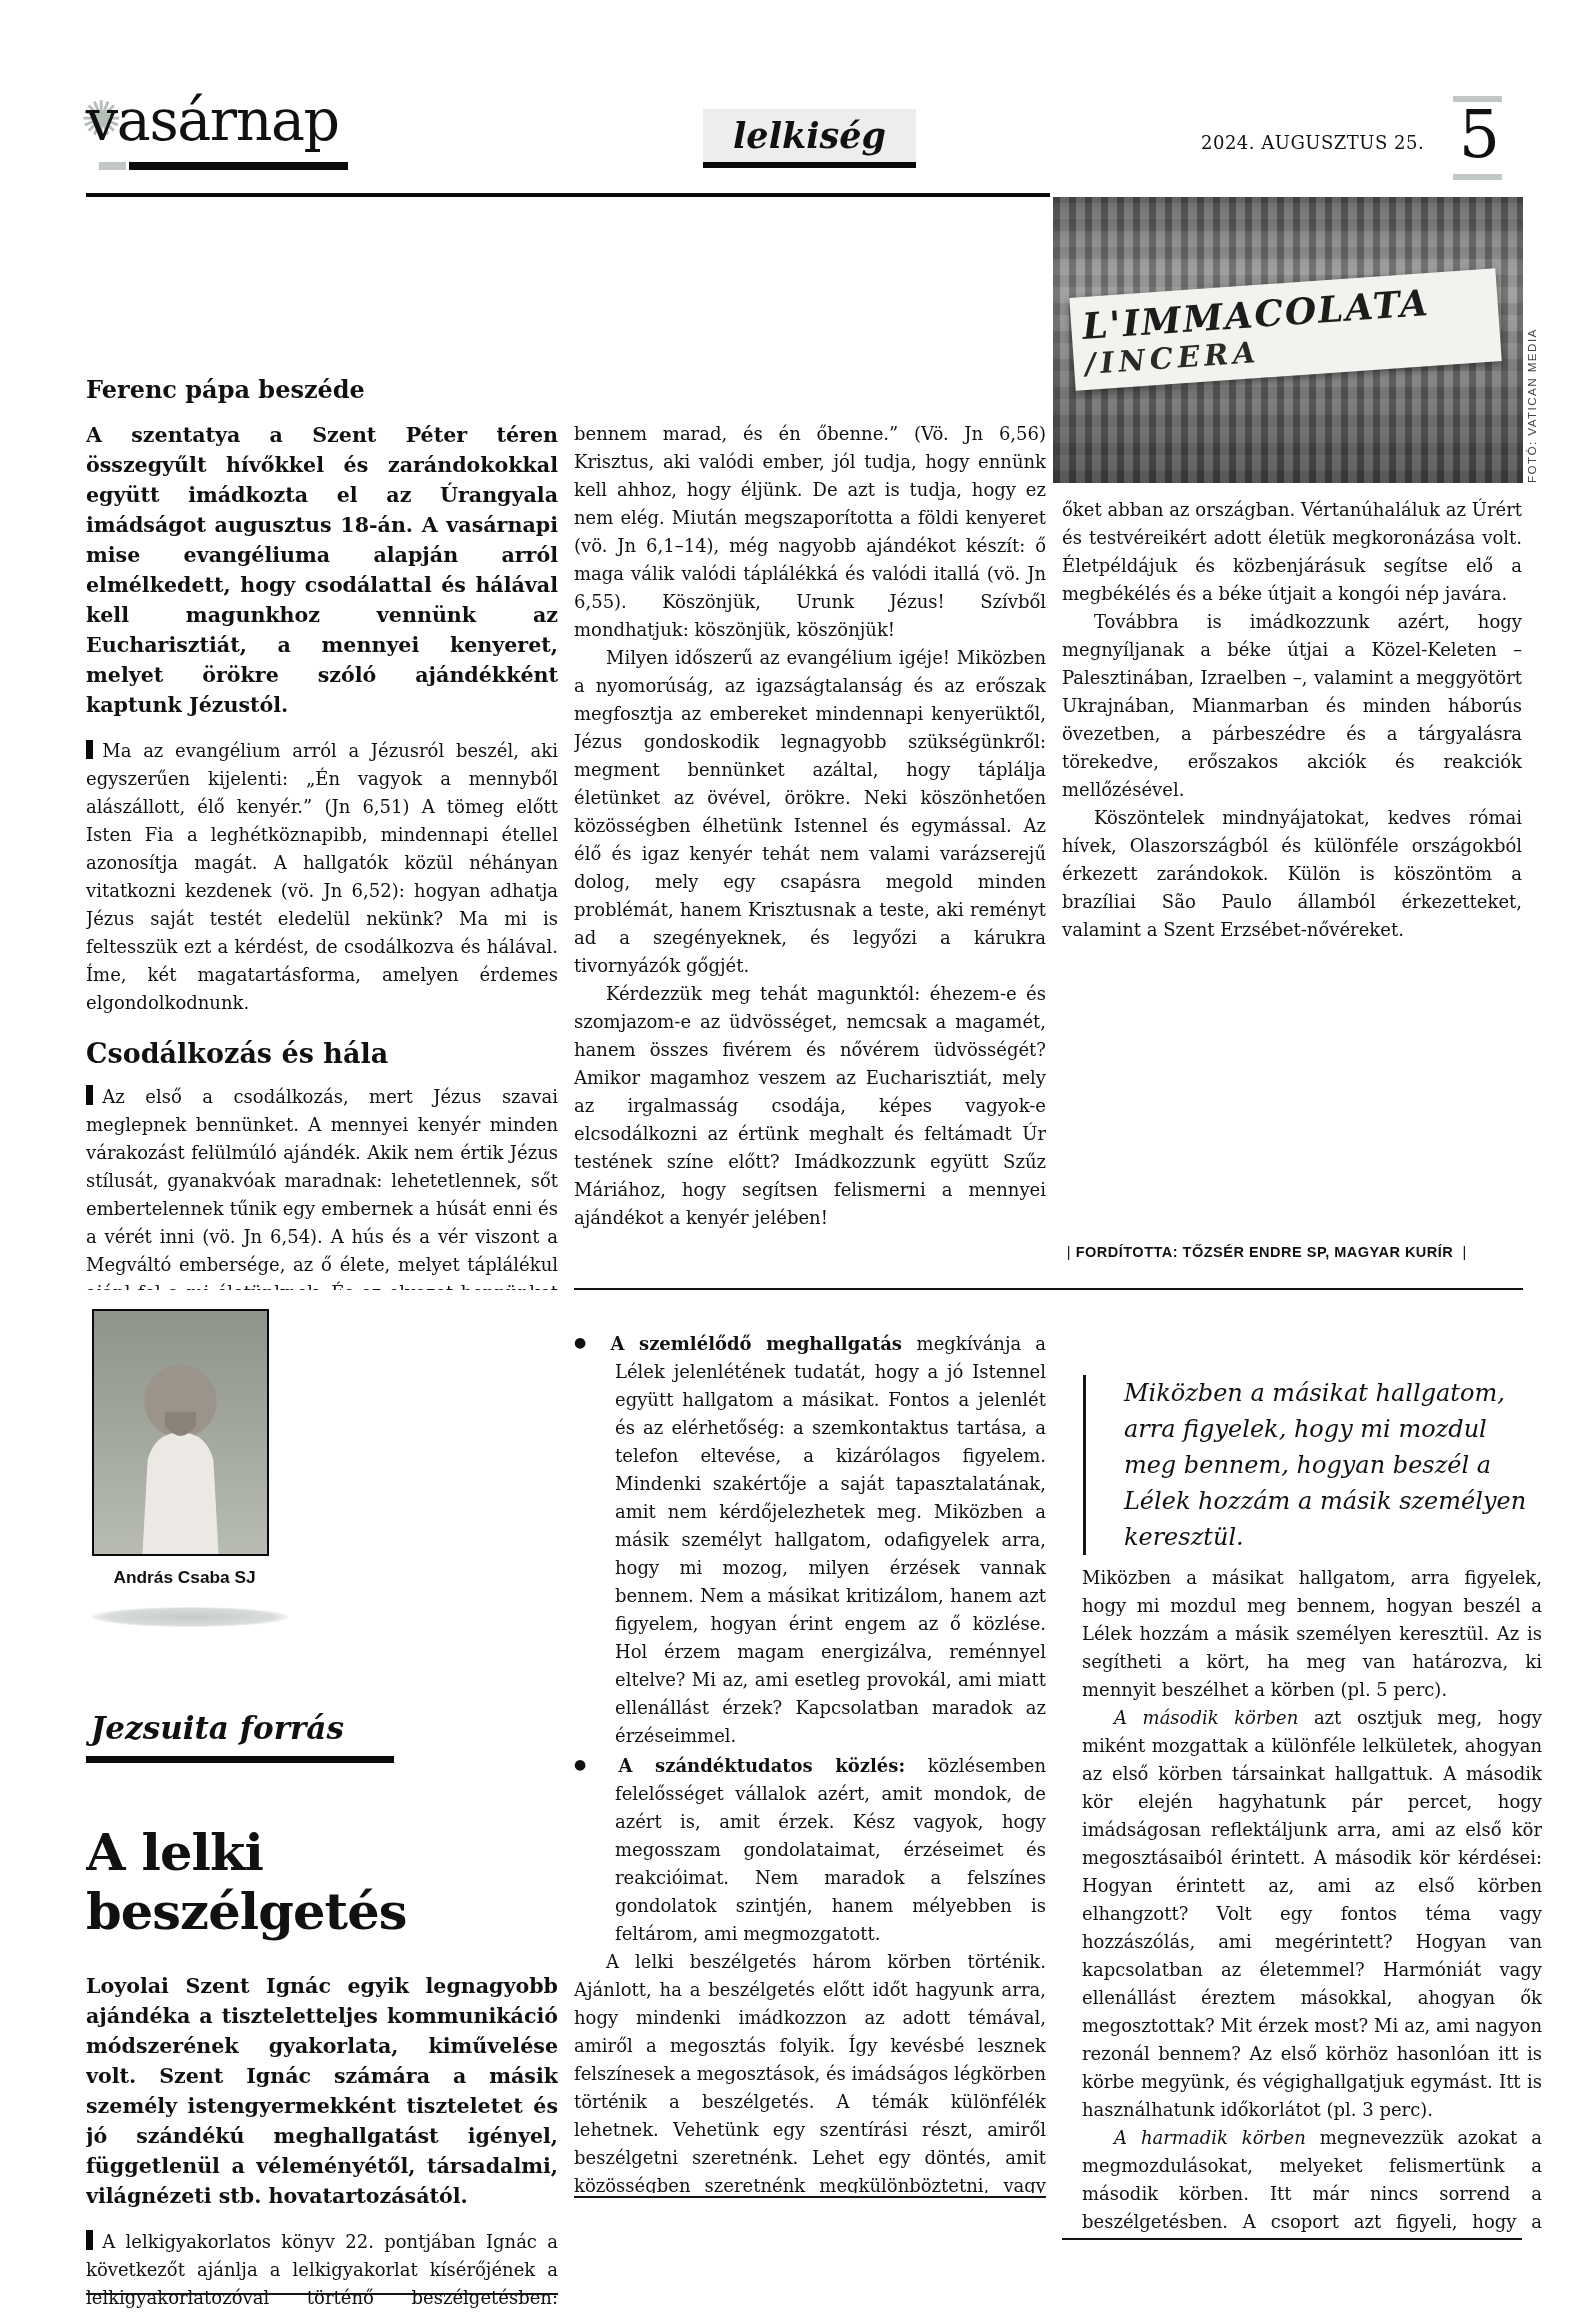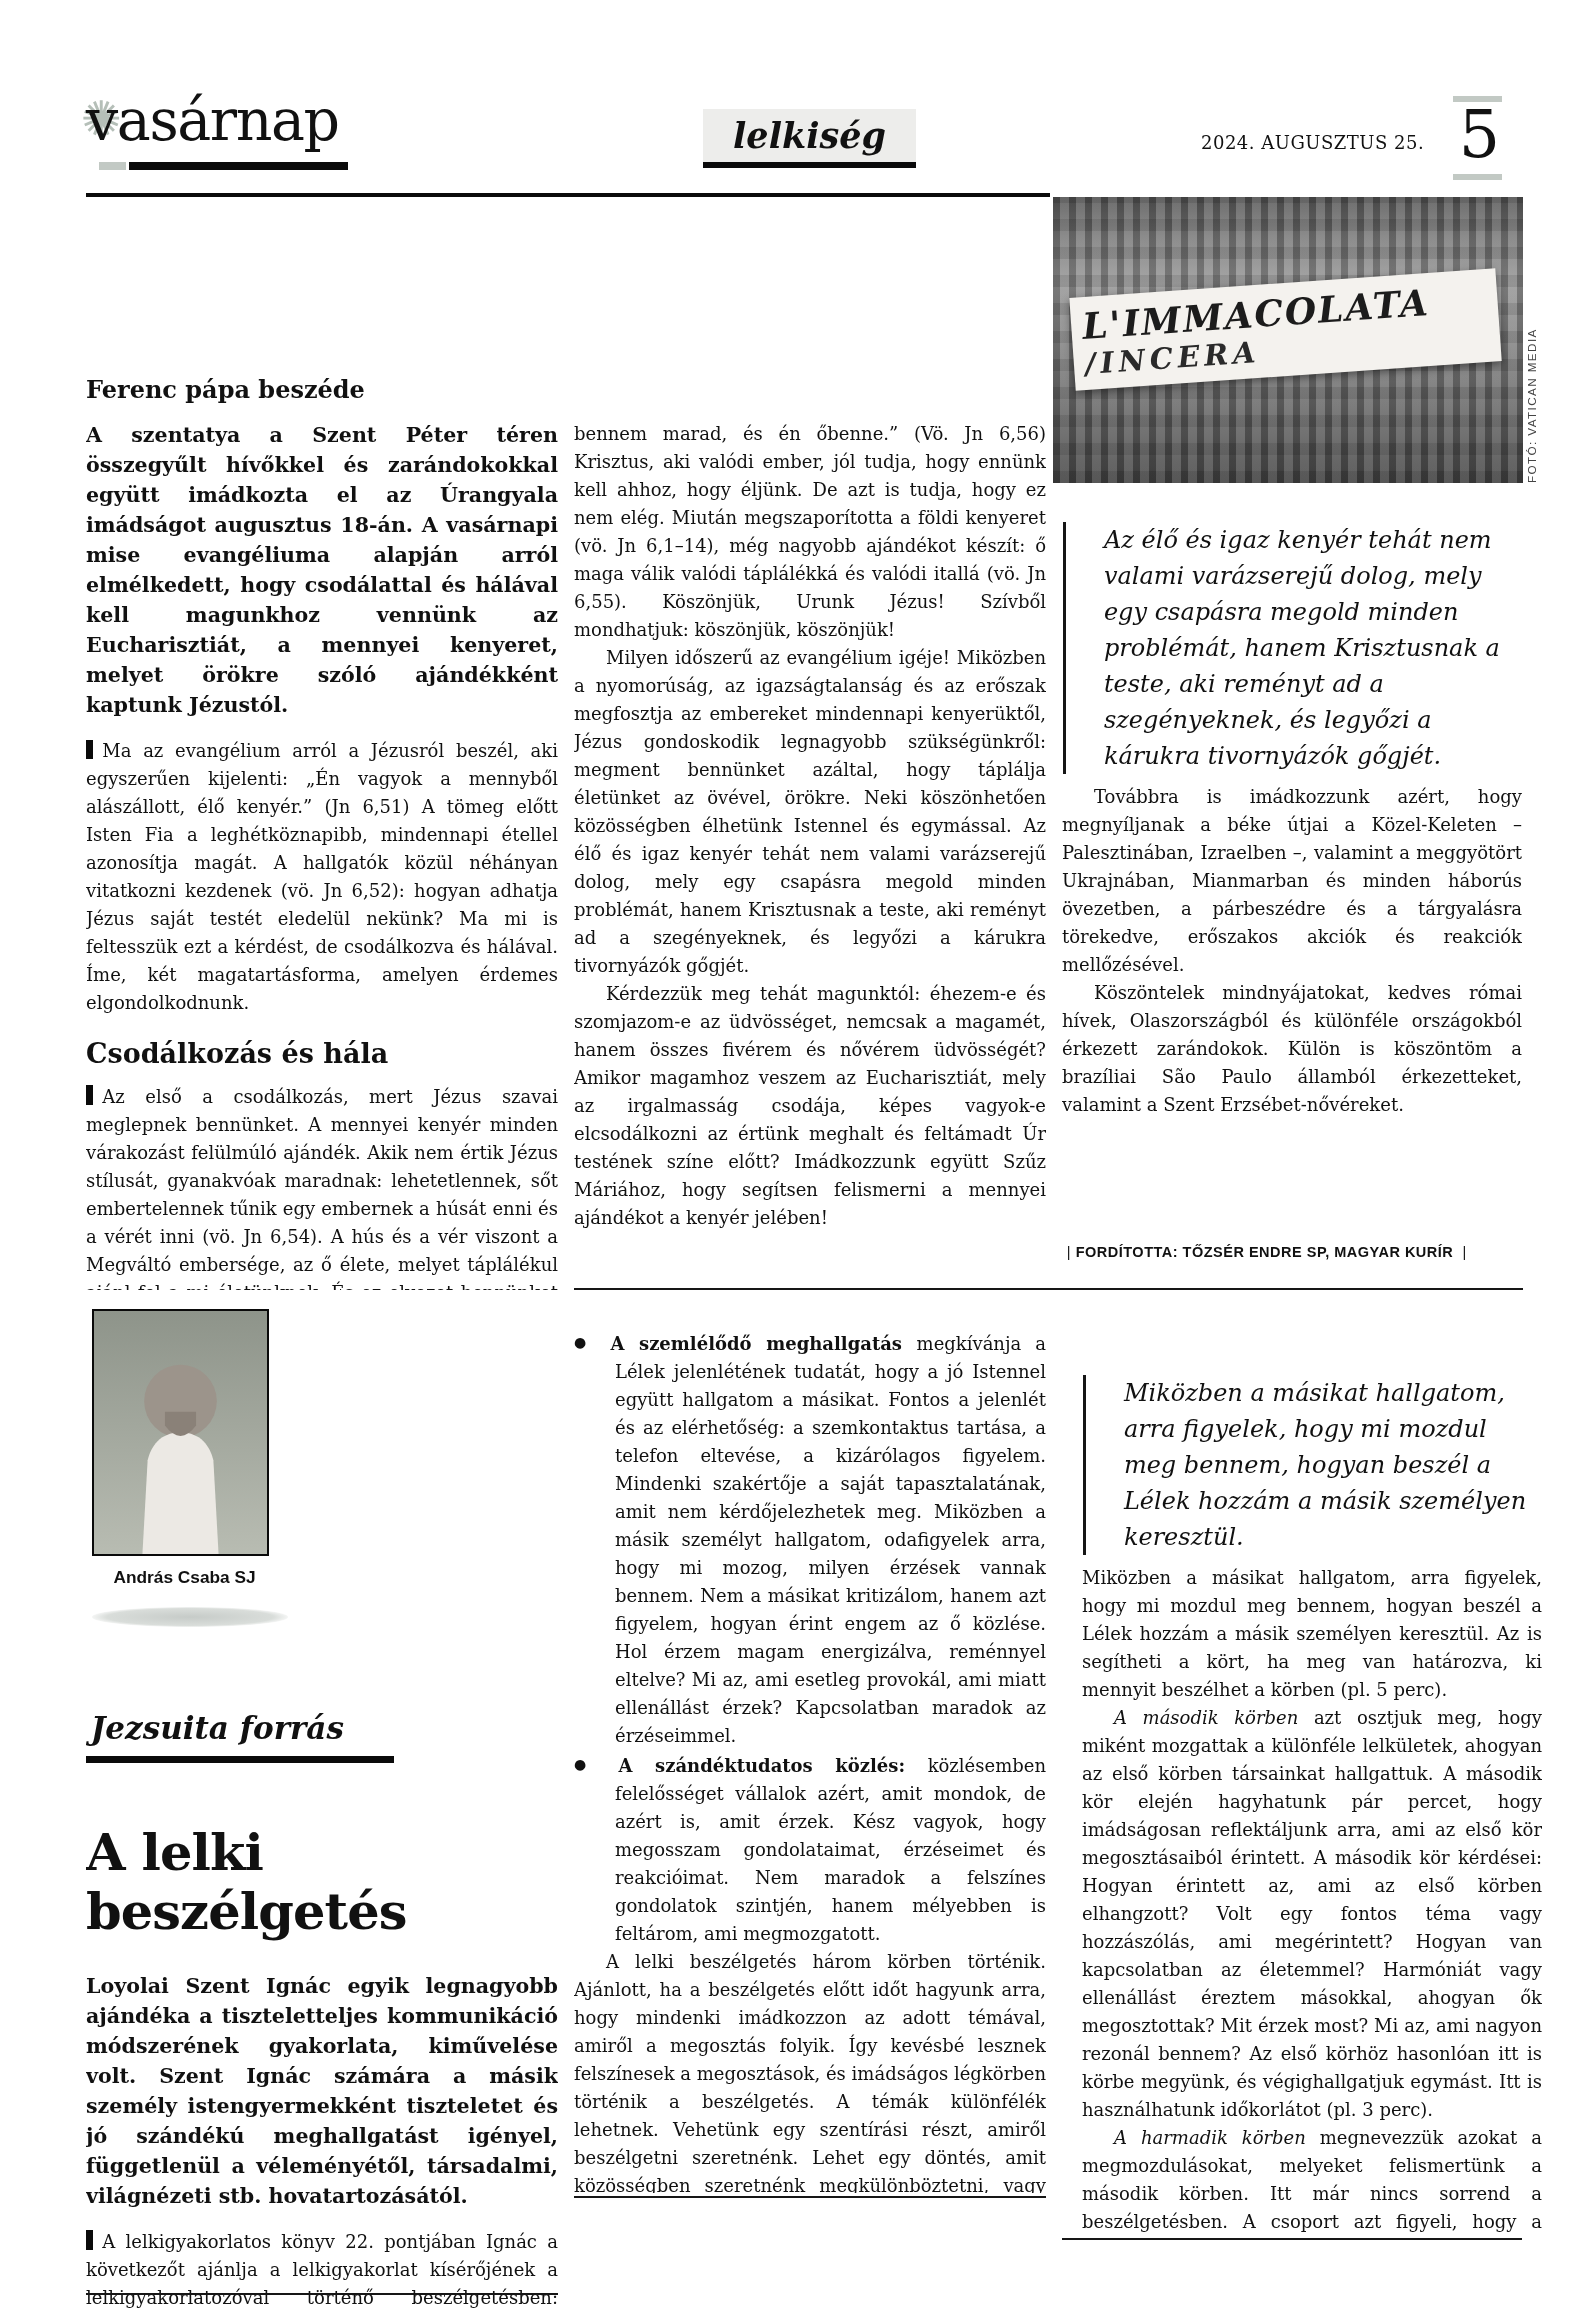--- a/index.html
+++ b/index.html
@@ -119,21 +119,21 @@
       <p class=""><span class="mark"></span>Ma az evangélium arról a Jézusról beszél, aki egyszerűen kijelenti: „Én vagyok a mennyből alászállott, élő kenyér.” (Jn 6,51) A tömeg előtt Isten Fia a leghétköznapibb, mindennapi étellel azonosítja magát. A hallgatók közül néhányan vitatkozni kezdenek (vö. Jn 6,52): hogyan adhatja Jézus saját testét eledelül nekünk? Ma mi is feltesszük ezt a kérdést, de csodálkozva és hálával. Íme, két magatartásforma, amelyen érdemes elgondolkodnunk.</p>
       <h3 class="subhead">Csodálkozás és hála</h3>
       <p class=""><span class="mark"></span>Az első a csodálkozás, mert Jézus szavai meglepnek bennünket. A mennyei kenyér minden várakozást felülmúló ajándék. Akik nem értik Jézus stílusát, gyanakvóak maradnak: lehetetlennek, sőt embertelennek tűnik egy embernek a húsát enni és a vérét inni (vö. Jn 6,54). A hús és a vér viszont a Megváltó embersége, az ő élete, melyet táplálékul ajánl fel a mi életünknek. És ez elvezet bennünket a második magatartásformához, a hálához, mert ott ismerjük fel Jézust, ahol értünk és velünk jelenvalóvá teszi magát. „Aki eszi az én testemet, és issza az én véremet, az</p>
     </div>
   <div class="col c2">
       <p class="">bennem marad, és én őbenne.” (Vö. Jn 6,56) Krisztus, aki valódi ember, jól tudja, hogy ennünk kell ahhoz, hogy éljünk. De azt is tudja, hogy ez nem elég. Miután megszaporította a földi kenyeret (vö. Jn 6,1–14), még nagyobb ajándékot készít: ő maga válik valódi táplálékká és valódi itallá (vö. Jn 6,55). Köszönjük, Urunk Jézus! Szívből mondhatjuk: köszönjük, köszönjük!</p>
       <p class="p-indent">Milyen időszerű az evangélium igéje! Miközben a nyomorúság, az igazságtalanság és az erőszak megfosztja az embereket mindennapi kenyerüktől, Jézus gondoskodik legnagyobb szükségünkről: megment bennünket azáltal, hogy táplálja életünket az övével, örökre. Neki köszönhetően közösségben élhetünk Istennel és egymással. Az élő és igaz kenyér tehát nem valami varázserejű dolog, mely egy csapásra megold minden problémát, hanem Krisztusnak a teste, aki reményt ad a szegényeknek, és legyőzi a kárukra tivornyázók gőgjét.</p>
       <p class="p-indent">Kérdezzük meg tehát magunktól: éhezem-e és szomjazom-e az üdvösséget, nemcsak a magamét, hanem összes fivérem és nővérem üdvösségét? Amikor magamhoz veszem az Eucharisztiát, mely az irgalmasság csodája, képes vagyok-e elcsodálkozni az értünk meghalt és feltámadt Úr testének színe előtt? Imádkozzunk együtt Szűz Máriához, hogy segítsen felismerni a mennyei ajándékot a kenyér jelében!</p>
     </div>
   <div class="col c3">
-      <div class="pullquote">Az élő és igaz kenyér tehát nem valami varázserejű dolog, mely egy csapásra megold minden problémát, hanem Krisztusnak a teste, aki reményt ad a szegényeknek, és legyőzi a kárukra tivornyázók gőgjét.</div>
+      <p class="">őket abban az országban. Vértanúhaláluk az Úrért és testvéreikért adott életük megkoronázása volt. Életpéldájuk és közbenjárásuk segítse elő a megbékélés és a béke útjait a kongói nép javára.</p>
       <p class="p-indent">Továbbra is imádkozzunk azért, hogy megnyíljanak a béke útjai a Közel-Keleten – Palesztinában, Izraelben –, valamint a meggyötört Ukrajnában, Mianmarban és minden háborús övezetben, a párbeszédre és a tárgyalásra törekedve, erőszakos akciók és reakciók mellőzésével.</p>
       <p class="p-indent">Köszöntelek mindnyájatokat, kedves római hívek, Olaszországból és különféle országokból érkezett zarándokok. Külön is köszöntöm a brazíliai São Paulo államból érkezetteket, valamint a Szent Erzsébet-nővéreket.</p>
     </div>
 
   <div class="translation-credit">
     <span class="bar">|</span><span class="lbl">FORDÍTOTTA:</span>
     <span class="val">TŐZSÉR ENDRE SP, MAGYAR KURÍR</span>
     <span class="bar">|</span>
   </div>
 

